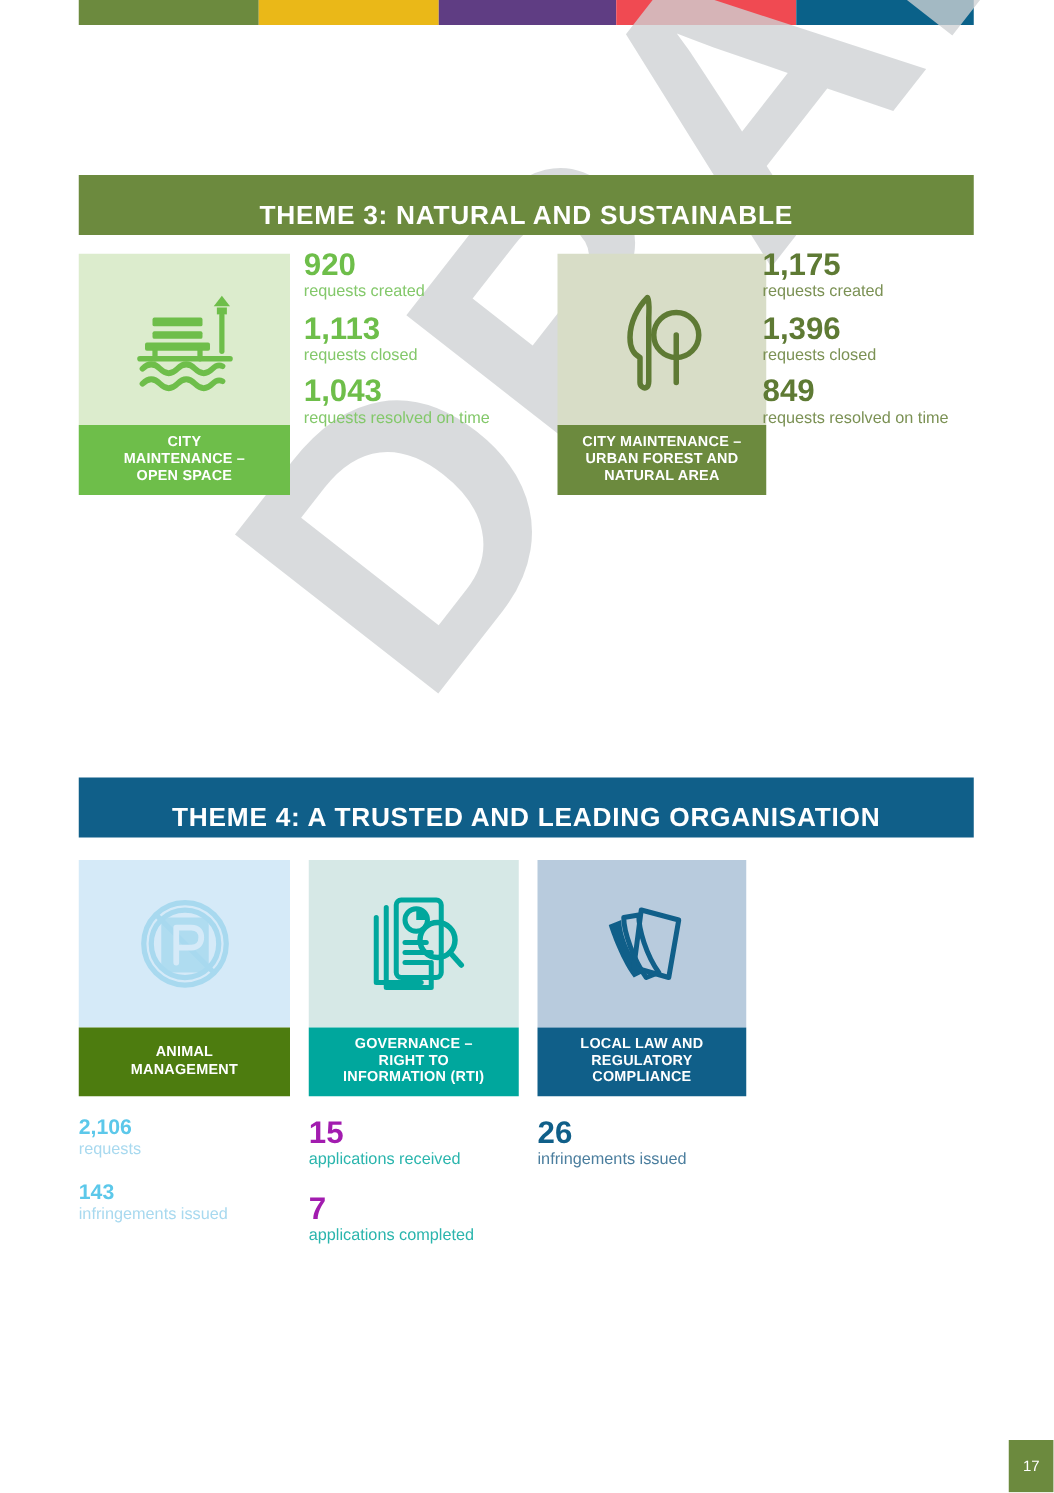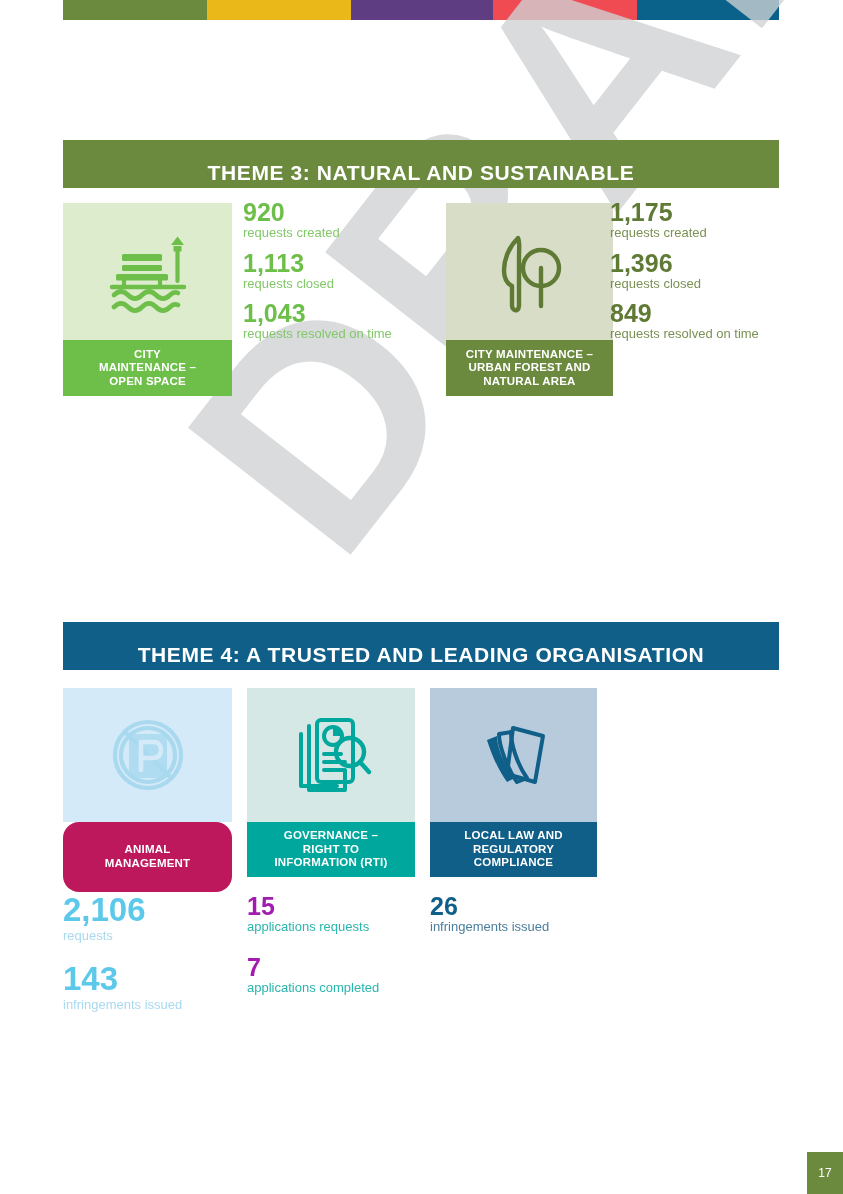--- a/index.html
+++ b/index.html
@@ -175,24 +175,23 @@
   #card-animal {
     left: 63px;
     top: 688px;
     width: 169px;
   }
   #card-animal .card-art {
     height: 134px;
     background: #d5eaf8;
   }
   #card-animal .card-label {
-    height: 70px;
-    background: #be185d;
+    height: 55px;
+    background: #4d7c0f;
     font-size: 11.5px;
-    border-radius: 16px;
   }
   #card-governance {
     left: 247px;
     top: 688px;
     width: 168px;
   }
   #card-governance .card-art {
     height: 134px;
     background: #d6e8e6;
   }
@@ -214,21 +213,21 @@
     height: 55px;
     background: #105f89;
     font-size: 11.5px;
   }
 
   
   #stats-animal { left: 63px; top: 893px; width: 175px; }
   #stats-governance { left: 247px; top: 893px; width: 180px; }
   #stats-locallaw { left: 430px; top: 893px; width: 200px; }
 
-  #stats-animal .stat-number { font-size: 33px; color: #5cc8ea; }
+  #stats-animal .stat-number { font-size: 17px; color: #5cc8ea; }
   #stats-animal .stat-caption { font-size: 13px; color: #a8d9ef; }
   #stats-governance .stat-number { font-size: 25px; color: #a21caf; }
   #stats-governance .stat-caption { font-size: 13px; color: #2ab5ad; }
   #stats-locallaw .stat-number { font-size: 25px; color: #105f89; }
   #stats-locallaw .stat-caption { font-size: 13px; color: #4b7e9e; }
   #stats-animal .stat-item,
   #stats-governance .stat-item,
   #stats-locallaw .stat-item { margin-bottom: 18px; }
 
   
@@ -447,21 +446,21 @@
     </div>
     <div class="stat-item">
       <div class="stat-number">143</div>
       <div class="stat-caption">infringements issued</div>
     </div>
   </div>
 
   <div class="stats-col" id="stats-governance">
     <div class="stat-item">
       <div class="stat-number">15</div>
-      <div class="stat-caption">applications requests</div>
+      <div class="stat-caption">applications received</div>
     </div>
     <div class="stat-item">
       <div class="stat-number">7</div>
       <div class="stat-caption">applications completed</div>
     </div>
   </div>
 
   <div class="stats-col" id="stats-locallaw">
     <div class="stat-item">
       <div class="stat-number">26</div>

